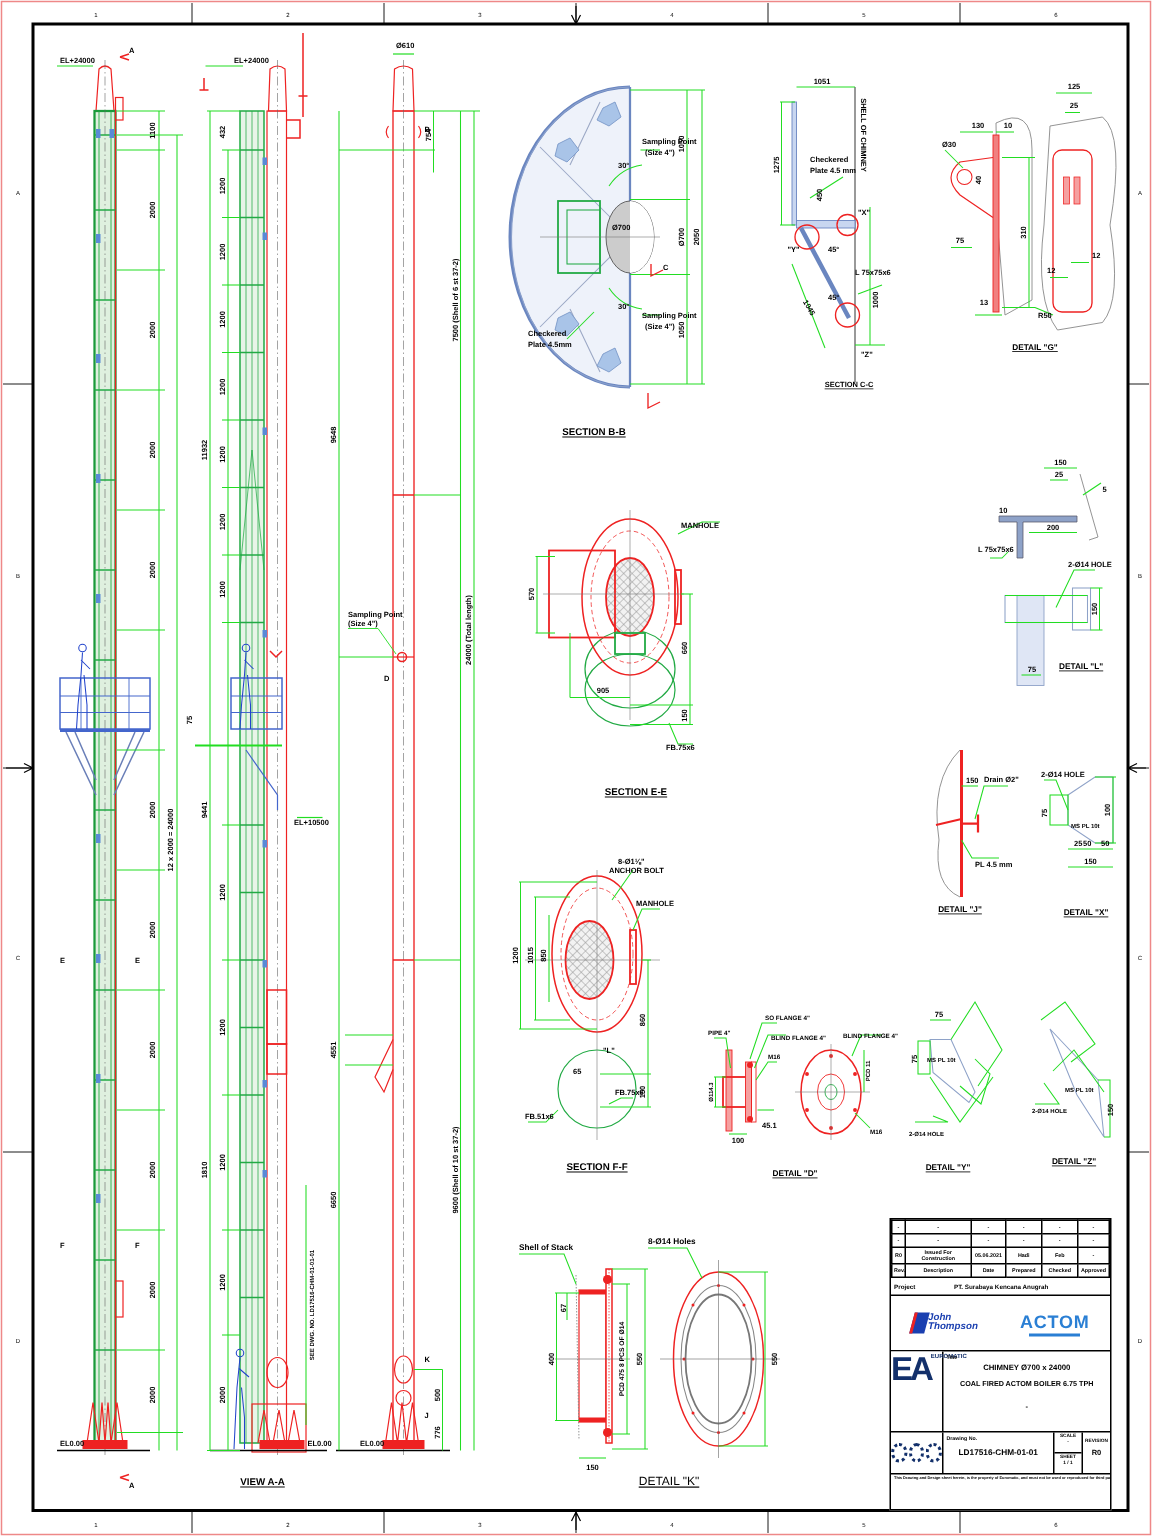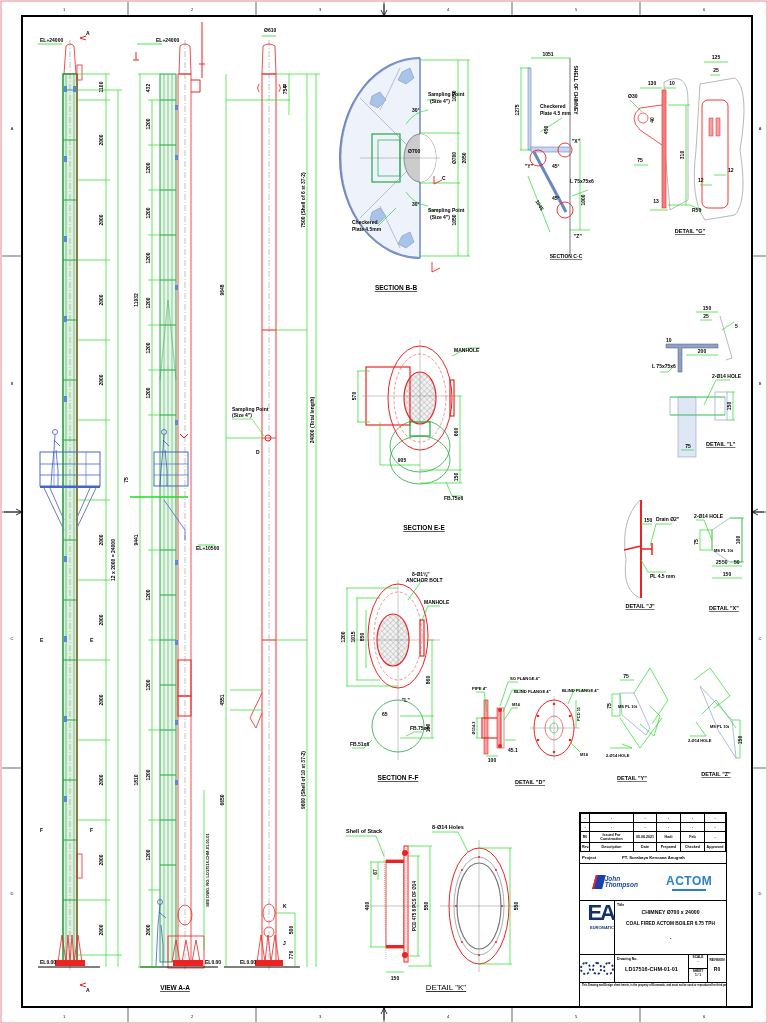--- a/index.html
+++ b/index.html
@@ -737,21 +737,21 @@
   <defs>
     <pattern id="hatch" width="4" height="4" patternUnits="userSpaceOnUse" patternTransform="rotate(45)">
       <rect width="4" height="4" fill="#f2f2f2"></rect>
       <line x1="0" y1="0" x2="0" y2="4" stroke="#999" stroke-width="0.7"></line>
       <line x1="0" y1="0" x2="4" y2="0" stroke="#999" stroke-width="0.7"></line>
     </pattern>
   </defs>
 </svg>
 
 
-<div style="position:absolute;left:579px;top:812px;width:148px;height:195px;border:1px solid #000;background:#fff;font-family:'Liberation Sans',sans-serif;font-weight:bold;font-size:4px;box-sizing:border-box;">
+<div style="position:absolute;left:593px;top:812px;width:148px;height:195px;border:1px solid #000;background:#fff;font-family:'Liberation Sans',sans-serif;font-weight:bold;font-size:4px;box-sizing:border-box;">
   <table style="border-collapse:collapse;width:100%;table-layout:fixed;font-size:3.6px;">
     <colgroup>
           <col style="width:9px">
           <col style="width:44px">
           <col style="width:23px">
           <col style="width:24px">
           <col style="width:24px">
           <col>
         </colgroup>
     <tbody>
@@ -797,21 +797,21 @@
     <div style="display:flex;align-items:center;gap:1px;">
       <div style="width:8px;height:14px;background:#1a3fb0;transform:skewX(-15deg);border-left:2px solid #e22;"></div>
       <span style="font-size:6.5px;font-style:italic;color:#1a3fb0;width:34px;line-height:6px;">John Thompson</span>
     </div>
     <div style="display:flex;flex-direction:column;align-items:center;">
       <span style="font-size:12px;color:#2a7fd4;letter-spacing:0.5px;">ACTOM</span>
       <div style="width:34px;height:2px;background:#2a7fd4;margin-top:1px;"></div>
     </div>
   </div>
   <div style="height:53px;display:flex;border-bottom:0.6px solid #000;">
-    <div style="width:34px;background:#fff;display:flex;flex-direction:column;align-items:flex-end;justify-content:flex-start;border-right:0.6px solid #000;">
+    <div style="width:34px;background:#fff;display:flex;flex-direction:row;align-items:flex-start;justify-content:flex-start;border-right:0.6px solid #000;">
       <span style="font-size:22px;color:#13306b;font-weight:bold;letter-spacing:-2px;line-height:24px;">EA</span>
       <span style="font-size:4px;color:#13306b;">EUROMATIC</span>
     </div>
     <div style="flex:1;position:relative;">
       <span style="position:absolute;left:2px;top:2px;font-size:3.5px;">Title</span>
       <div style="position:absolute;left:0;right:0;top:8px;text-align:center;font-size:5.2px;">CHIMNEY Ø700 x 24000</div>
       <div style="position:absolute;left:0;right:0;top:20px;text-align:center;font-size:4.8px;">COAL FIRED  ACTOM BOILER  6.75 TPH</div>
       <div style="position:absolute;left:0;right:0;top:34px;text-align:center;font-size:5px;">-</div>
     </div>
   </div>

